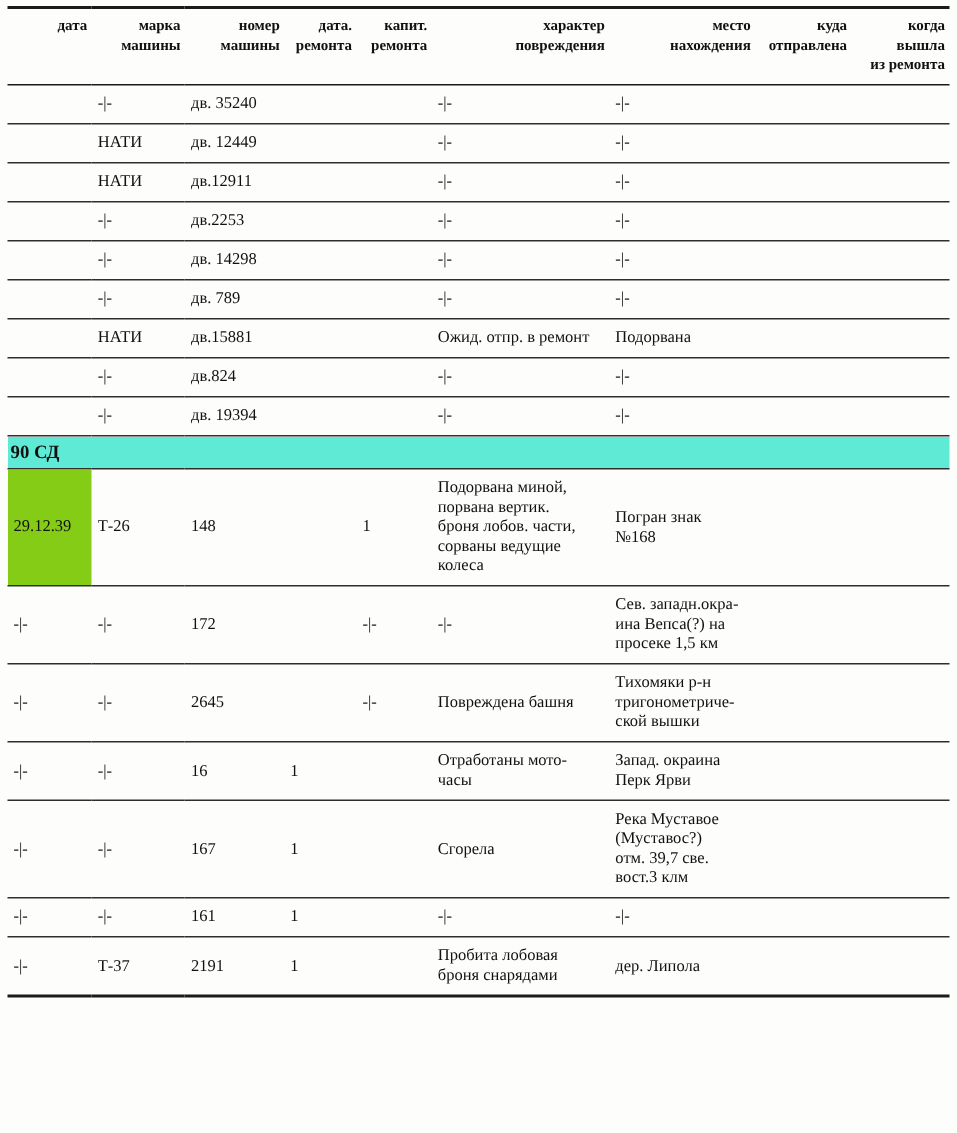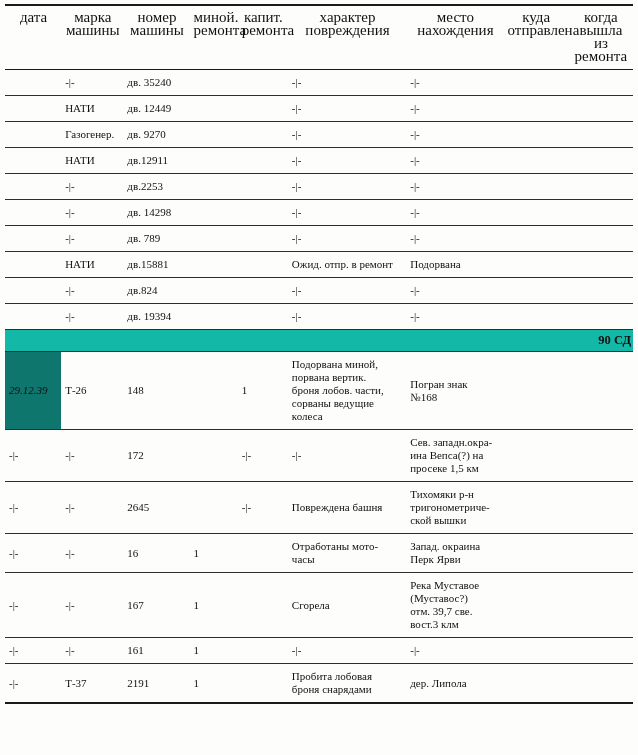--- a/index.html
+++ b/index.html
@@ -28,50 +28,49 @@
   col.c-brand  { width: 62px; }
   col.c-number { width: 66px; }
   col.c-medium { width: 48px; }
   col.c-capital{ width: 50px; }
   col.c-damage { width: 118px; }
   col.c-loc    { width: 97px; }
   col.c-sent   { width: 64px; }
   col.c-exit   { width: 65px; }
 
   table.report th {
-    font-weight: normal;
-    text-align: center;
+    font-weight: bold;
+    text-align: right;
     vertical-align: top;
     padding: 5px 3px 6px 4px;
     border-bottom: 1.5px solid #1a1a1a;
     white-space: pre-line;
-    font-size: 15px;
+    font-size: 10px;
     line-height: 13px;
   }
   table.report td {
     vertical-align: middle;
     text-align: left;
     padding: 6px 3px 6px 4px;
     border-bottom: 1px solid #2e2e2e;
     white-space: pre-line;
     line-height: 13px;
     font-size: 11px;
     overflow: hidden;
   }
   tr.section-row td {
-    background: #14b8a6;
-    text-align: right;
+    background: #5eead4;
+    text-align: left;
     font-weight: bold;
     font-size: 12.5px;
     padding: 4px 2px;
     border-bottom: 1px solid #2e2e2e;
   }
   td.shaded {
-    background: #0f766e;
-    font-style: italic;
+    background: #84cc16;
   }
 </style>
 </head>
 <body>
 
 <div class="page">
   <table class="report">
     <colgroup>
       <col class="c-date">
         <col class="c-brand">
@@ -83,21 +82,21 @@
         <col class="c-sent">
         <col class="c-exit">
     </colgroup>
     <thead>
       <tr>
           <th>дата</th>
           <th>марка
 машины</th>
           <th>номер
 машины</th>
-          <th>миной.
+          <th>дата.
 ремонта</th>
           <th>капит.
 ремонта</th>
           <th>характер
 повреждения</th>
           <th>место
 нахождения</th>
           <th>куда
 отправлена</th>
           <th>когда вышла
@@ -122,31 +121,20 @@
           <td>дв. 12449</td>
           <td></td>
           <td></td>
           <td>-|-</td>
           <td>-|-</td>
           <td></td>
           <td></td>
         </tr>
         <tr>
           <td></td>
-          <td>Газогенер.</td>
-          <td>дв. 9270</td>
-          <td></td>
-          <td></td>
-          <td>-|-</td>
-          <td>-|-</td>
-          <td></td>
-          <td></td>
-        </tr>
-        <tr>
-          <td></td>
           <td>НАТИ</td>
           <td>дв.12911</td>
           <td></td>
           <td></td>
           <td>-|-</td>
           <td>-|-</td>
           <td></td>
           <td></td>
         </tr>
         <tr>

